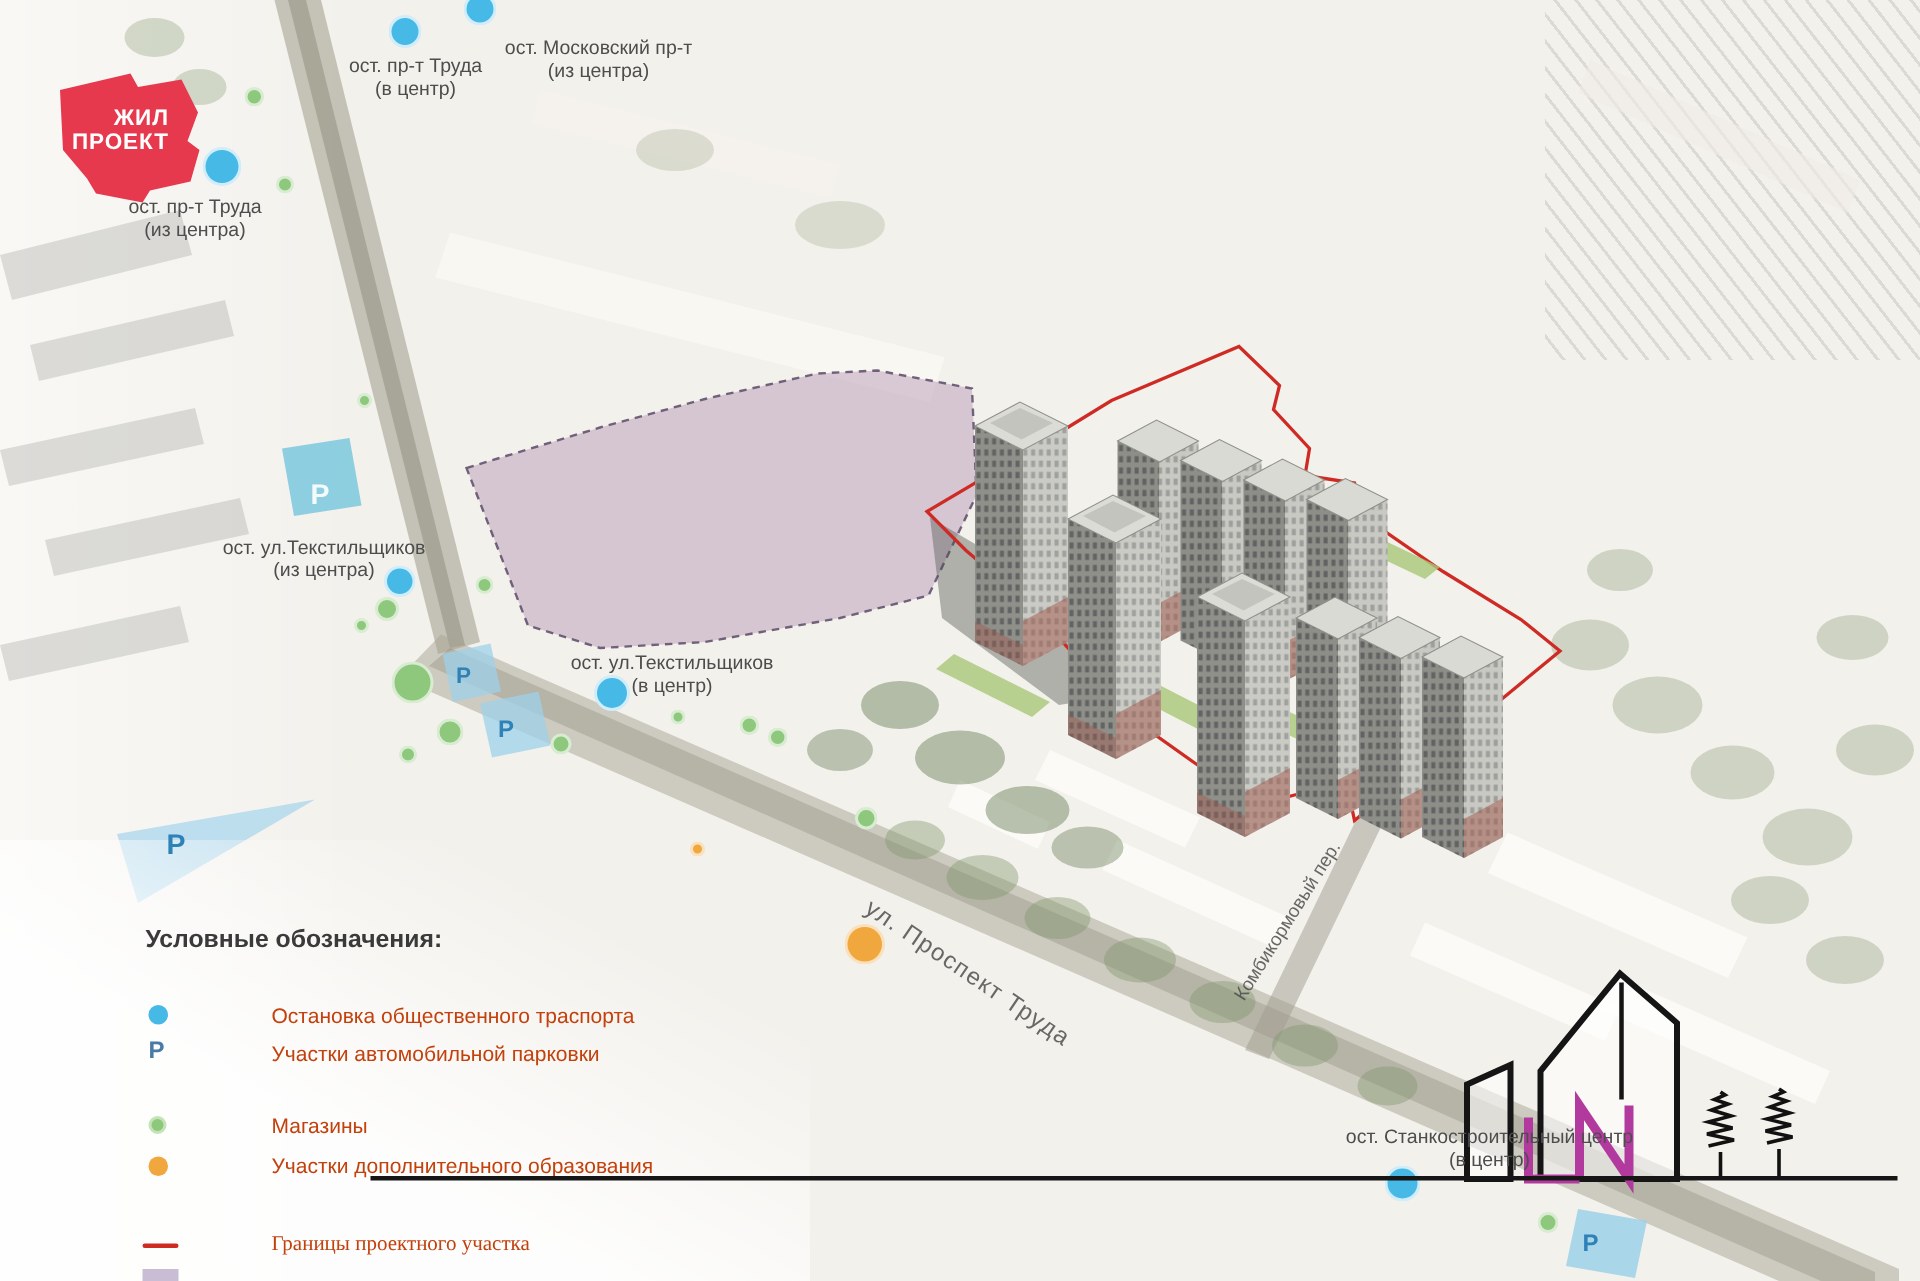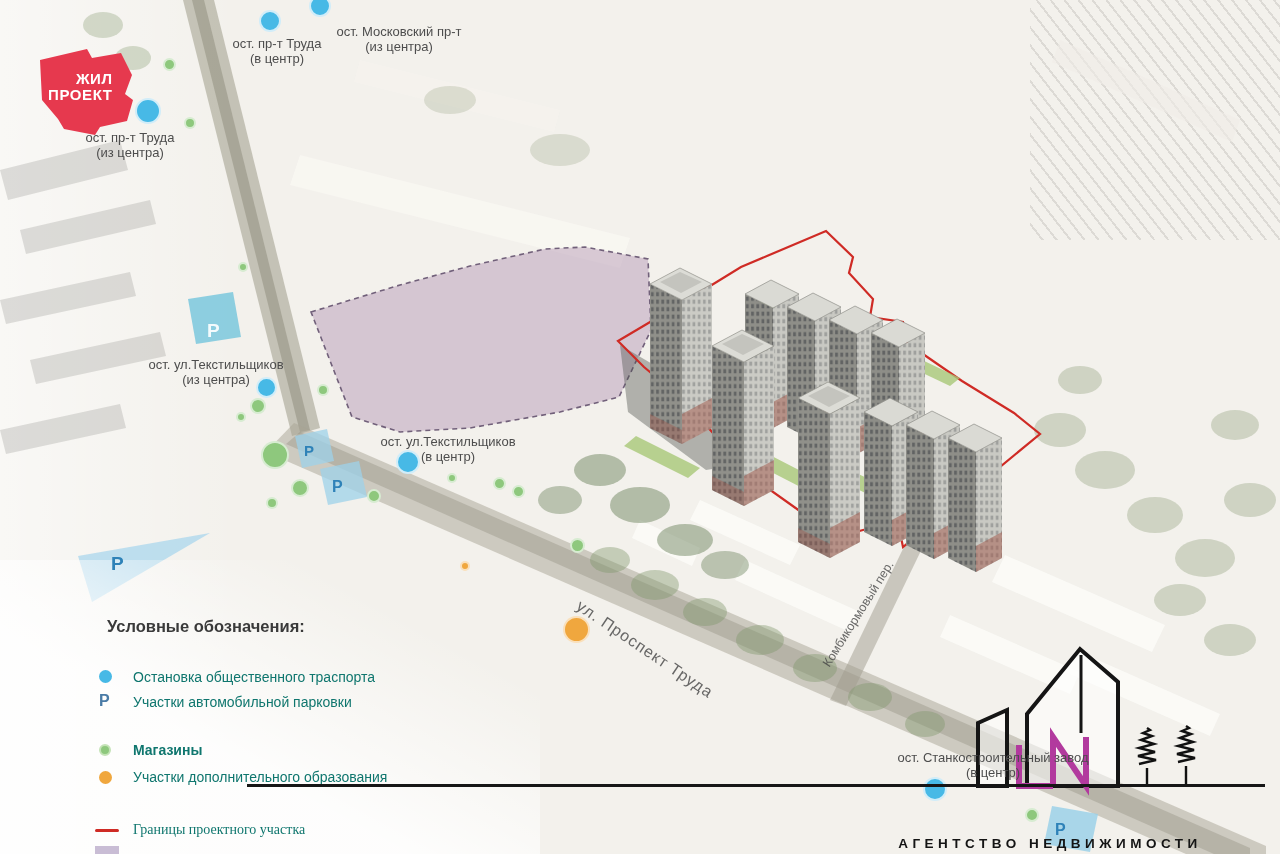--- a/index.html
+++ b/index.html
@@ -16,21 +16,21 @@
   .dot{position:absolute;border-radius:50%;box-sizing:border-box;z-index:3;}
   .dot.blue{background:#47b9e6;border:2px solid rgba(255,255,255,.75);}
   .dot.green{background:#8ec87d;border:2px solid rgba(255,255,255,.65);}
   .dot.orange{background:#f0a73e;border:2px solid rgba(255,255,255,.65);}
   .stop-label{position:absolute;z-index:3;text-align:center;font-size:13px;line-height:15px;
         color:#4d4d4d;font-weight:500;}
   .street-label{position:absolute;z-index:3;color:rgba(72,72,72,.82);font-weight:500;white-space:nowrap;}
   .p-label{position:absolute;z-index:3;font-weight:700;color:#2e82b8;}
   .p-label.white{color:#f4fbfd;}
   .legend-title{position:absolute;z-index:4;font-size:16.5px;font-weight:600;color:#3a3a3a;}
-  .legend-label{position:absolute;z-index:4;font-size:14px;font-weight:500;color:#0f766e;}
+  .legend-label{position:absolute;z-index:4;font-size:14px;font-weight:500;color:#c2410c;margin-left:48px;}
   .legend-swatch{position:absolute;z-index:4;box-sizing:border-box;}
   .ground-line{position:absolute;z-index:4;background:#161616;}
   .agency-name{position:absolute;z-index:4;width:320px;text-align:center;font-size:13.5px;
         font-weight:700;letter-spacing:4.5px;color:#141414;white-space:nowrap;}
   .devlogo-text{position:absolute;z-index:4;color:#ffffff;font-weight:800;font-size:15px;
         line-height:16px;letter-spacing:.6px;}
 </style>
 </head>
 <body>
 
@@ -221,47 +221,46 @@
   </div>
   <div class="stop-label" style="left:126px;top:357px;width:180px;">
     <span>ост. ул.Текстильщиков</span><br>
     <span>(из центра)</span>
   </div>
   <div class="stop-label" style="left:358px;top:434px;width:180px;">
     <span>ост. ул.Текстильщиков</span><br>
     <span>(в центр)</span>
   </div>
   <div class="stop-label" style="left:873px;top:750px;width:240px;">
-    <span>ост. Станкостроительный завод</span><br>
+    <span>ост. Станкостроительный центр</span><br>
     <span>(в центр)</span>
   </div>
 
   <div class="street-label" style="left:583px;top:597px;font-size:16px;letter-spacing:1px;transform:rotate(34deg);transform-origin:left top;">ул. Проспект Труда</div>
   <div class="street-label" style="left:820px;top:662px;font-size:12.5px;transform:rotate(-58deg);transform-origin:left top;">Комбикормовый пер.</div>
 
   <div class="devlogo-text" style="left:48px;top:71px;text-align:right;">
     <span>ЖИЛ</span><br>
     <span>ПРОЕКТ</span>
   </div>
 
-  <div class="legend-title" style="left:97px;top:617px;margin-left:10px;">Условные обозначения:</div>
+  <div class="legend-title" style="left:97px;top:617px;">Условные обозначения:</div>
 
   <div class="dot blue" style="left:99px;top:670px;width:13px;height:13px;border:none;z-index:4;"></div>
   <div class="legend-label" style="left:133px;top:669px;">Остановка общественного траспорта</div>
 
   <div class="legend-swatch" style="left:99px;top:692px;font-size:16px;font-weight:700;color:#4a7ba6;">Р</div>
   <div class="legend-label" style="left:133px;top:694px;">Участки автомобильной парковки</div>
 
   <div class="dot green" style="left:99px;top:744px;width:12px;height:12px;border:2px solid #c4e3b6;z-index:4;"></div>
-  <div class="legend-label" style="left:133px;top:742px;font-weight:bold;">Магазины</div>
+  <div class="legend-label" style="left:133px;top:742px;">Магазины</div>
 
   <div class="dot orange" style="left:99px;top:771px;width:13px;height:13px;border:none;z-index:4;"></div>
   <div class="legend-label" style="left:133px;top:769px;">Участки дополнительного образования</div>
 
   <div class="legend-swatch" style="left:95px;top:829px;width:24px;height:3px;background:#cf2b25;border-radius:2px;"></div>
   <div class="legend-label" style="left:133px;top:822px;font-family:Liberation Serif, serif;">Границы проектного участка</div>
 
   <div class="legend-swatch" style="left:95px;top:846px;width:24px;height:16px;background:#c9bdd5;"></div>
 
   <div class="ground-line" style="left:247px;top:784px;width:1018px;height:3px;"></div>
-  <div class="agency-name" style="left:890px;top:836px;">АГЕНТСТВО НЕДВИЖИМОСТИ</div>
 
 </div>
 
 </body></html>

